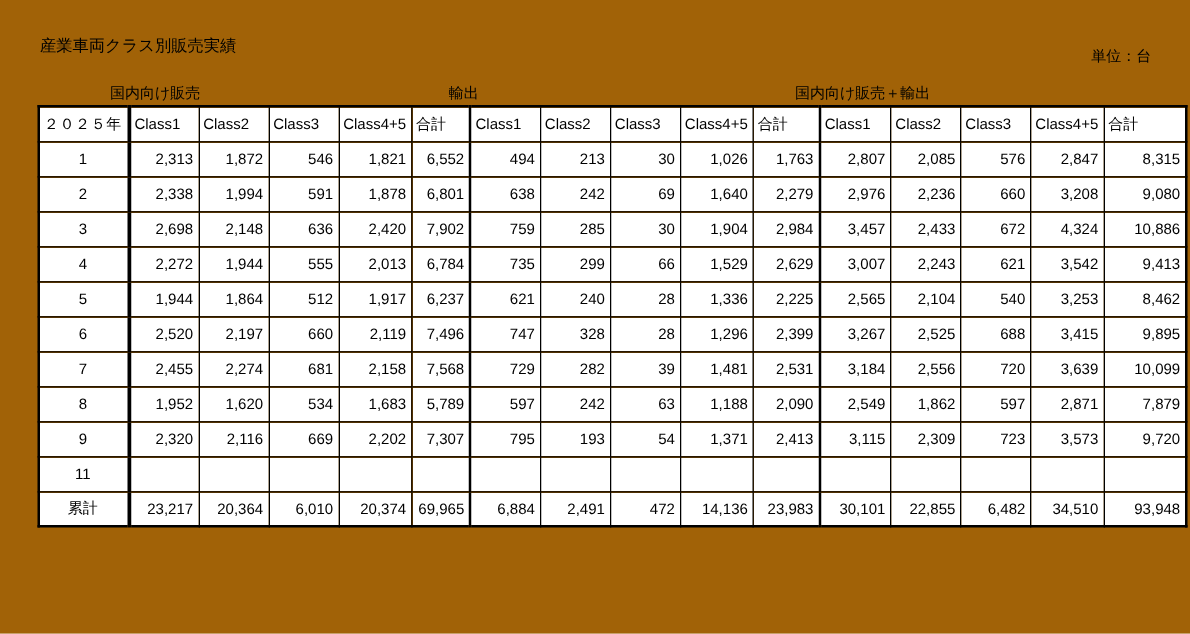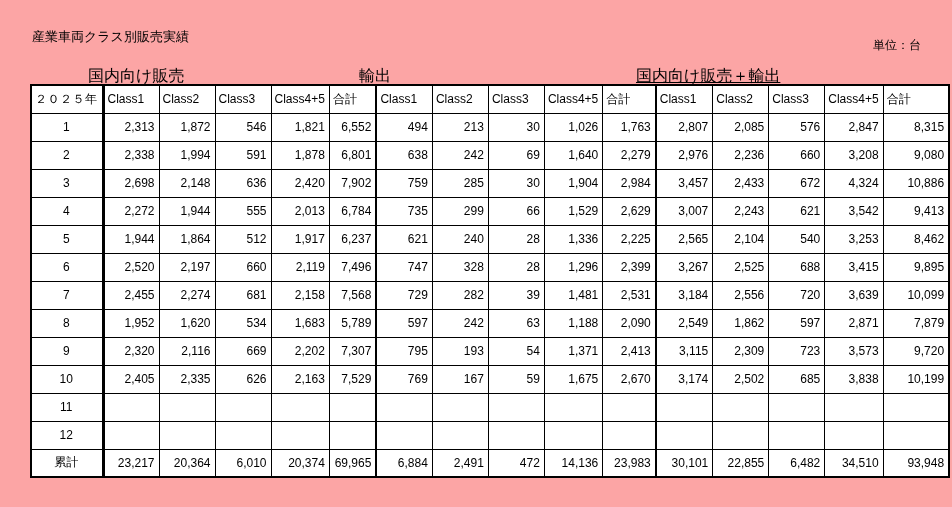--- a/index.html
+++ b/index.html
@@ -1,27 +1,27 @@
 <!DOCTYPE html>
 <html><head>
 <meta charset="utf-8">
 <style>
   html, body { margin:0; padding:0; background:#ffffff; }
   .page {
     position:relative; width:952px; height:507px;
-    background:#fca5a5; color:#000;
+    background:#a16207; color:#000;
     font-family:"Liberation Sans","DejaVu Sans",sans-serif;
     overflow:hidden;
   }
   .title { position:absolute; left:32px; top:28px; font-size:13px; white-space:nowrap; }
   .unit  { position:absolute; top:37px; right:31px; font-size:12px; white-space:nowrap; }
-  .glabel { position:absolute; top:66px; font-size:16px; white-space:nowrap; }
+  .glabel { position:absolute; top:66px; font-size:12px; white-space:nowrap; }
   .glabel.g0 { left:88px; }
   .glabel.g1 { left:359px; }
-  .glabel.g2 { left:636px;text-decoration:underline; }
+  .glabel.g2 { left:636px; }
   table.sales {
     position:absolute; left:30px; top:84px;
     border-collapse:collapse; table-layout:fixed;
     border:2px solid #000;
   }
   table.sales th, table.sales td {
     border:1px solid #000;
     height:28px;
     font-size:12px; font-weight:normal;
     padding:0 4px 0 3px;
@@ -244,57 +244,21 @@
           <td class="num">54</td>
           <td class="num">1,371</td>
           <td class="num">2,413</td>
           <td class="num gsep">3,115</td>
           <td class="num">2,309</td>
           <td class="num">723</td>
           <td class="num">3,573</td>
           <td class="num">9,720</td>
         </tr>
         <tr>
-          <td class="month">10</td>
-          <td class="num msep">2,405</td>
-          <td class="num">2,335</td>
-          <td class="num">626</td>
-          <td class="num">2,163</td>
-          <td class="num">7,529</td>
-          <td class="num gsep">769</td>
-          <td class="num">167</td>
-          <td class="num">59</td>
-          <td class="num">1,675</td>
-          <td class="num">2,670</td>
-          <td class="num gsep">3,174</td>
-          <td class="num">2,502</td>
-          <td class="num">685</td>
-          <td class="num">3,838</td>
-          <td class="num">10,199</td>
-        </tr>
-        <tr>
           <td class="month">11</td>
-          <td class="num msep"></td>
-          <td class="num"></td>
-          <td class="num"></td>
-          <td class="num"></td>
-          <td class="num"></td>
-          <td class="num gsep"></td>
-          <td class="num"></td>
-          <td class="num"></td>
-          <td class="num"></td>
-          <td class="num"></td>
-          <td class="num gsep"></td>
-          <td class="num"></td>
-          <td class="num"></td>
-          <td class="num"></td>
-          <td class="num"></td>
-        </tr>
-        <tr>
-          <td class="month">12</td>
           <td class="num msep"></td>
           <td class="num"></td>
           <td class="num"></td>
           <td class="num"></td>
           <td class="num"></td>
           <td class="num gsep"></td>
           <td class="num"></td>
           <td class="num"></td>
           <td class="num"></td>
           <td class="num"></td>

